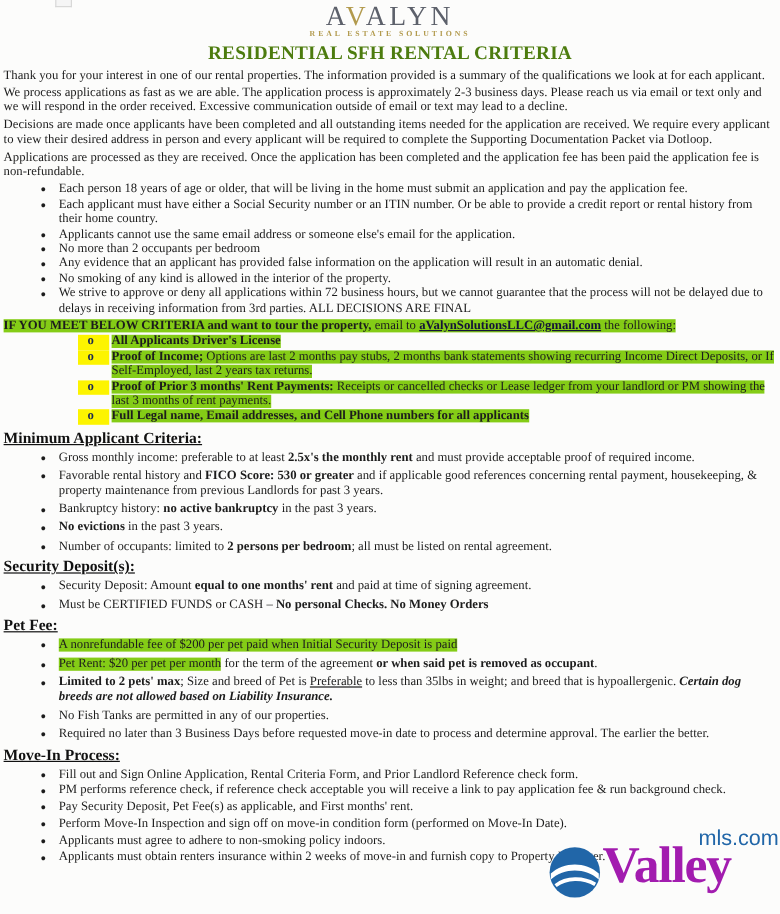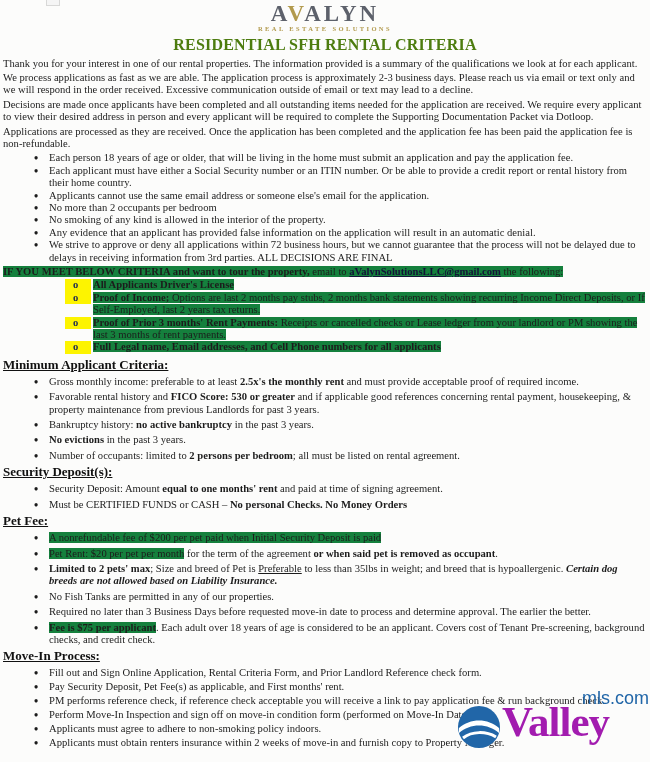--- a/index.html
+++ b/index.html
@@ -14,41 +14,41 @@
     color:#1c1c1c;
     font-size:10.6px;
     line-height:12.4px;
   }
   .corner-mark{
     position:absolute;left:46px;top:0;width:12px;height:5px;
     border:1px solid #c9c9c9;border-top:none;background:#f3f3f3;opacity:.7;
   }
   
   .logo{text-align:center;line-height:1;}
-  .logo-word{font-size:23px;font-weight:bold;letter-spacing:3px;color:#5d616b;}
+  .logo-word{font-size:23px;font-weight:normal;letter-spacing:3px;color:#5d616b;}
   .lg-gold{color:#b29a4d;}
   .logo-tag{font-size:6.5px;letter-spacing:2.4px;color:#b29a4d;margin-top:1px;font-weight:bold;}
   .doc-title{
     text-align:center;font-size:16px;font-weight:bold;margin:3px 0 5px 0;
     letter-spacing:.2px;color:#4d7c0f;line-height:17px;
   }
   
   p.intro{margin:0 0 2px 0;}
   ul{list-style:none;margin:0;padding:0;}
   ul.general{margin-bottom:2px;}
   li.bullet{position:relative;padding-left:46px;margin:0;}
   li.bullet::before{
     content:"\2022";position:absolute;left:31px;top:0;font-size:12px;font-weight:bold;
   }
   ul.std li.bullet{margin-bottom:3px;}
   ul.mi li.bullet{margin-bottom:1.5px;}
   .b{font-weight:bold;}
   .u{text-decoration:underline;}
   .bi{font-weight:bold;font-style:italic;}
-  .hl{background:#15803d;text-align:center;}
+  .hl{background:#84cc16;text-align:center;}
   .email{font-weight:bold;text-decoration:underline;color:#131338;cursor:pointer;}
   
   .tour-lead{margin:2px 0 1px 0;}
   li.obullet{position:relative;padding-left:90px;margin:0;}
   li.obullet::before{
     content:"o";position:absolute;left:62px;top:0;width:26px;
     padding-left:8px;box-sizing:border-box;
     font-weight:bold;background:#fdf400;color:#1d2a52;
   }
   ul.olist{margin-bottom:4px;}
@@ -86,22 +86,22 @@
   <p class="intro">Thank you for your interest in one of our rental properties. The information provided is a summary of the qualifications we look at for each applicant.</p>
   <p class="intro">We process applications as fast as we are able. The application process is approximately 2-3 business days. Please reach us via email or text only and we will respond in the order received. Excessive communication outside of email or text may lead to a decline.</p>
   <p class="intro">Decisions are made once applicants have been completed and all outstanding items needed for the application are received. We require every applicant to view their desired address in person and every applicant will be required to complete the Supporting Documentation Packet via Dotloop.</p>
   <p class="intro">Applications are processed as they are received. Once the application has been completed and the application fee has been paid the application fee is non-refundable.</p>
 
   <ul class="general">
     <li class="bullet"><span>Each person 18 years of age or older, that will be living in the home must submit an application and pay the application fee.</span></li>
     <li class="bullet"><span>Each applicant must have either a Social Security number or an ITIN number. Or be able to provide a credit report or rental history from their home country.</span></li>
     <li class="bullet"><span>Applicants cannot use the same email address or someone else's email for the application.</span></li>
     <li class="bullet"><span>No more than 2 occupants per bedroom</span></li>
+    <li class="bullet"><span>Any evidence that an applicant has provided false information on the application will result in an automatic denial.</span></li>
     <li class="bullet"><span>No smoking of any kind is allowed in the interior of the property.</span></li>
-    <li class="bullet"><span>Any evidence that an applicant has provided false information on the application will result in an automatic denial.</span></li>
     <li class="bullet"><span>We strive to approve or deny all applications within 72 business hours, but we cannot guarantee that the process will not be delayed due to delays in receiving information from 3rd parties. ALL DECISIONS ARE FINAL</span></li>
   </ul>
 
   <div class="tour-lead"><span class="hl"><span class="b">IF YOU MEET BELOW CRITERIA and want to tour the property,</span><span> email to </span><a class="email">aValynSolutionsLLC@gmail.com</a><span> the following:</span></span></div>
 
   <ul class="olist">
     <li class="obullet"><span class="hl"><span class="b">All Applicants Driver's License</span></span></li>
     <li class="obullet"><span class="hl"><span class="b">Proof of Income;</span><span> Options are last 2 months pay stubs, 2 months bank statements showing recurring Income Direct Deposits, or If Self-Employed, last 2 years tax returns.</span></span></li>
     <li class="obullet"><span class="hl"><span class="b">Proof of Prior 3 months' Rent Payments:</span><span> Receipts or cancelled checks or Lease ledger from your landlord or PM showing the last 3 months of rent payments.</span></span></li>
     <li class="obullet"><span class="hl"><span class="b">Full Legal name, Email addresses, and Cell Phone numbers for all applicants</span></span></li>
@@ -125,28 +125,27 @@
   <h2 class="sh">Pet Fee:</h2>
   <ul class="std">
     <li class="bullet"><span class="hl">A nonrefundable fee of $200 per pet paid when Initial Security Deposit is paid</span></li>
     <li class="bullet"><span class="hl">Pet Rent: $20 per pet per month</span><span> for the term of the agreement </span><span class="b">or when said pet is removed as occupant</span><span>.</span></li>
     <li class="bullet"><span class="b">Limited to 2 pets' max</span><span>; Size and breed of Pet is </span><span class="u">Preferable</span><span> to less than 35lbs in weight; and breed that is hypoallergenic. </span><span class="bi">Certain dog breeds are not allowed based on Liability Insurance.</span></li>
     <li class="bullet"><span>No Fish Tanks are permitted in any of our properties.</span></li>
   </ul>
 
   <ul class="std">
     <li class="bullet"><span>Required no later than 3 Business Days before requested move-in date to process and determine approval. The earlier the better.</span></li>
-    <li class="bullet"><span class="hl b">Fee is $75 per applicant</span><span>. Each adult over 18 years of age is considered to be an applicant. Covers cost of Tenant Pre-screening, background checks, and credit check.</span></li>
   </ul>
 
   <h2 class="sh">Move-In Process:</h2>
   <ul class="mi">
     <li class="bullet"><span>Fill out and Sign Online Application, Rental Criteria Form, and Prior Landlord Reference check form.</span></li>
+    <li class="bullet"><span>PM performs reference check, if reference check acceptable you will receive a link to pay application fee &amp; run background check.</span></li>
     <li class="bullet"><span>Pay Security Deposit, Pet Fee(s) as applicable, and First months' rent.</span></li>
-    <li class="bullet"><span>PM performs reference check, if reference check acceptable you will receive a link to pay application fee &amp; run background check.</span></li>
     <li class="bullet"><span>Perform Move-In Inspection and sign off on move-in condition form (performed on Move-In Date).</span></li>
     <li class="bullet"><span>Applicants must agree to adhere to non-smoking policy indoors.</span></li>
     <li class="bullet"><span>Applicants must obtain renters insurance within 2 weeks of move-in and furnish copy to Property Manager.</span></li>
   </ul>
 
   <div class="valley">
     <svg class="v-icon" viewBox="0 0 44 44" xmlns="http://www.w3.org/2000/svg">
       <circle cx="22" cy="22" r="21" fill="#2166a8"></circle>
       <path d="M2 23 C 13 13, 31 13, 42 23 L 42 28 C 31 18, 13 18, 2 28 Z" fill="#ffffff"></path>
       <path d="M6 33 C 15 26, 29 26, 39 32" stroke="#ffffff" stroke-width="3" fill="none"></path>

